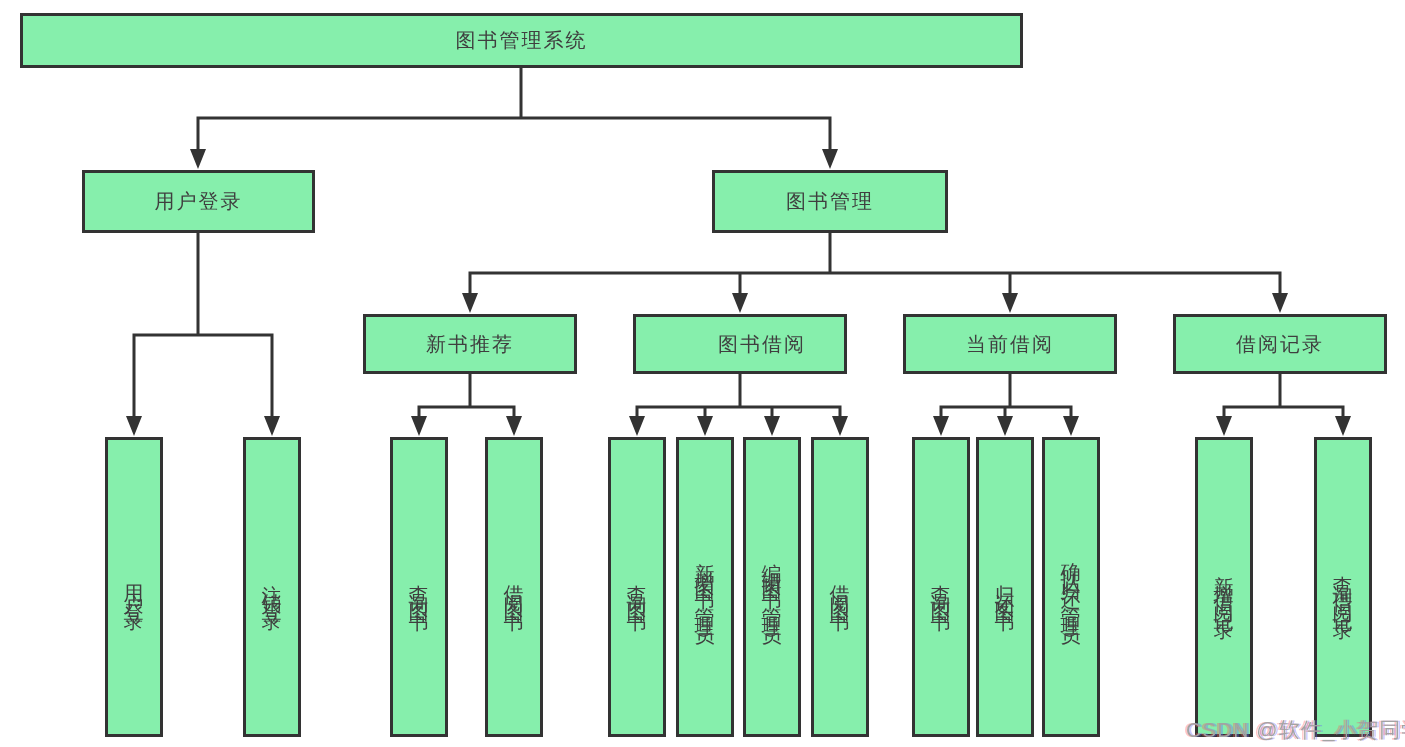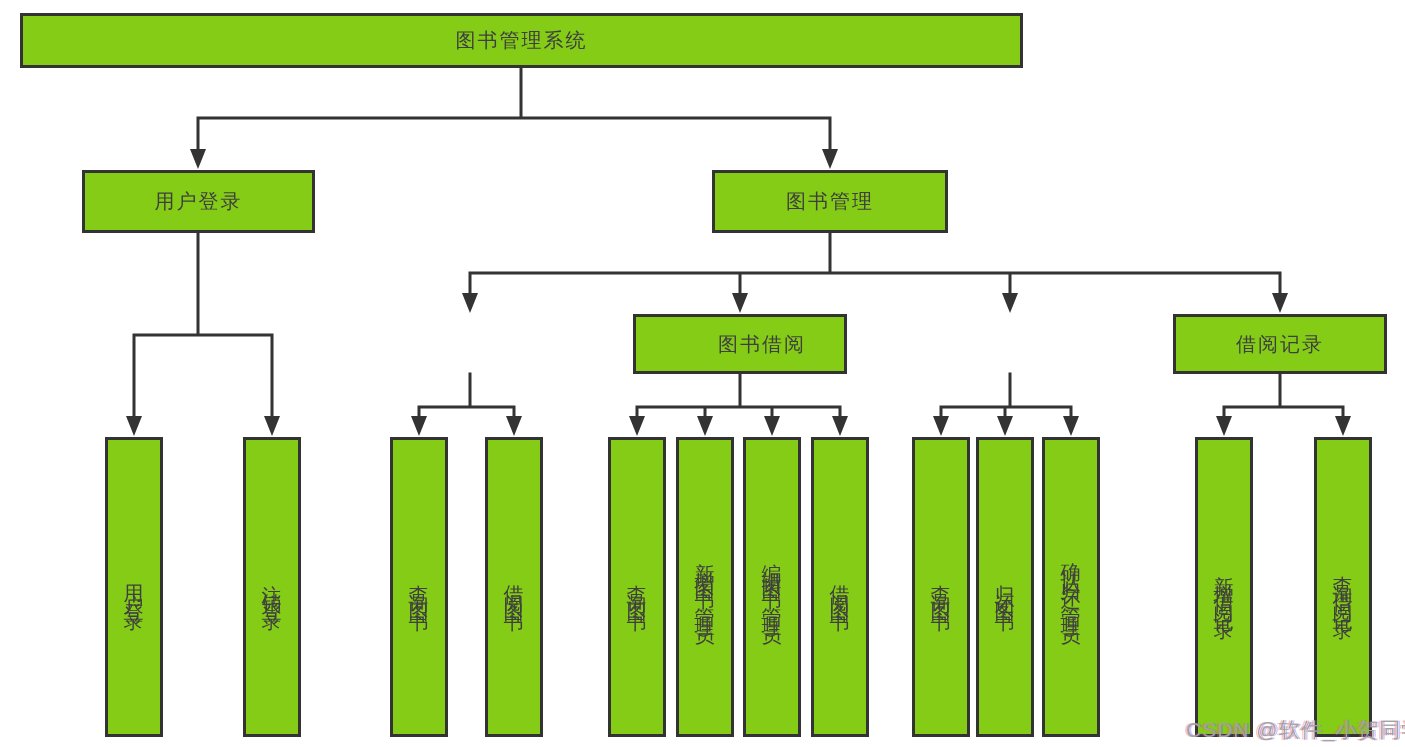--- a/index.html
+++ b/index.html
@@ -18,21 +18,21 @@
   .connectors {
     position: absolute;
     left: 0;
     top: 0;
     z-index: 1;
   }
   .node {
     position: absolute;
     box-sizing: border-box;
     border: 3px solid #333333;
-    background: #84cc16;
+    background: #86efac;
     display: flex;
     align-items: center;
     justify-content: center;
     color: #3f3f3f;
     z-index: 2;
   }
   .node .hlabel {
     font-size: 20px;
     letter-spacing: 2px;
     white-space: nowrap;
@@ -88,22 +88,28 @@
     <span class="hlabel">图书管理系统</span>
   </div>
 
   <div class="node" style="left:82px; top:170px; width:233px; height:63px;">
     <span class="hlabel">用户登录</span>
   </div>
   <div class="node" style="left:712px; top:170px; width:236px; height:63px;text-align:center;">
     <span class="hlabel">图书管理</span>
   </div>
 
+  <div class="node" style="left:363px; top:314px; width:214px; height:60px;">
+    <span class="hlabel">新书推荐</span>
+  </div>
   <div class="node" style="left:633px; top:314px; width:214px; height:60px;padding-left:44px;">
     <span class="hlabel">图书借阅</span>
+  </div>
+  <div class="node" style="left:903px; top:314px; width:214px; height:60px;">
+    <span class="hlabel">当前借阅</span>
   </div>
   <div class="node" style="left:1173px; top:314px; width:214px; height:60px;justify-content:center;">
     <span class="hlabel">借阅记录</span>
   </div>
 
   <div class="node" style="left:105px; top:437px; width:58px; height:300px;">
     <span class="vlabel">用户登录</span>
   </div>
   <div class="node" style="left:243px; top:437px; width:58px; height:300px;">
     <span class="vlabel">注销登录</span>

